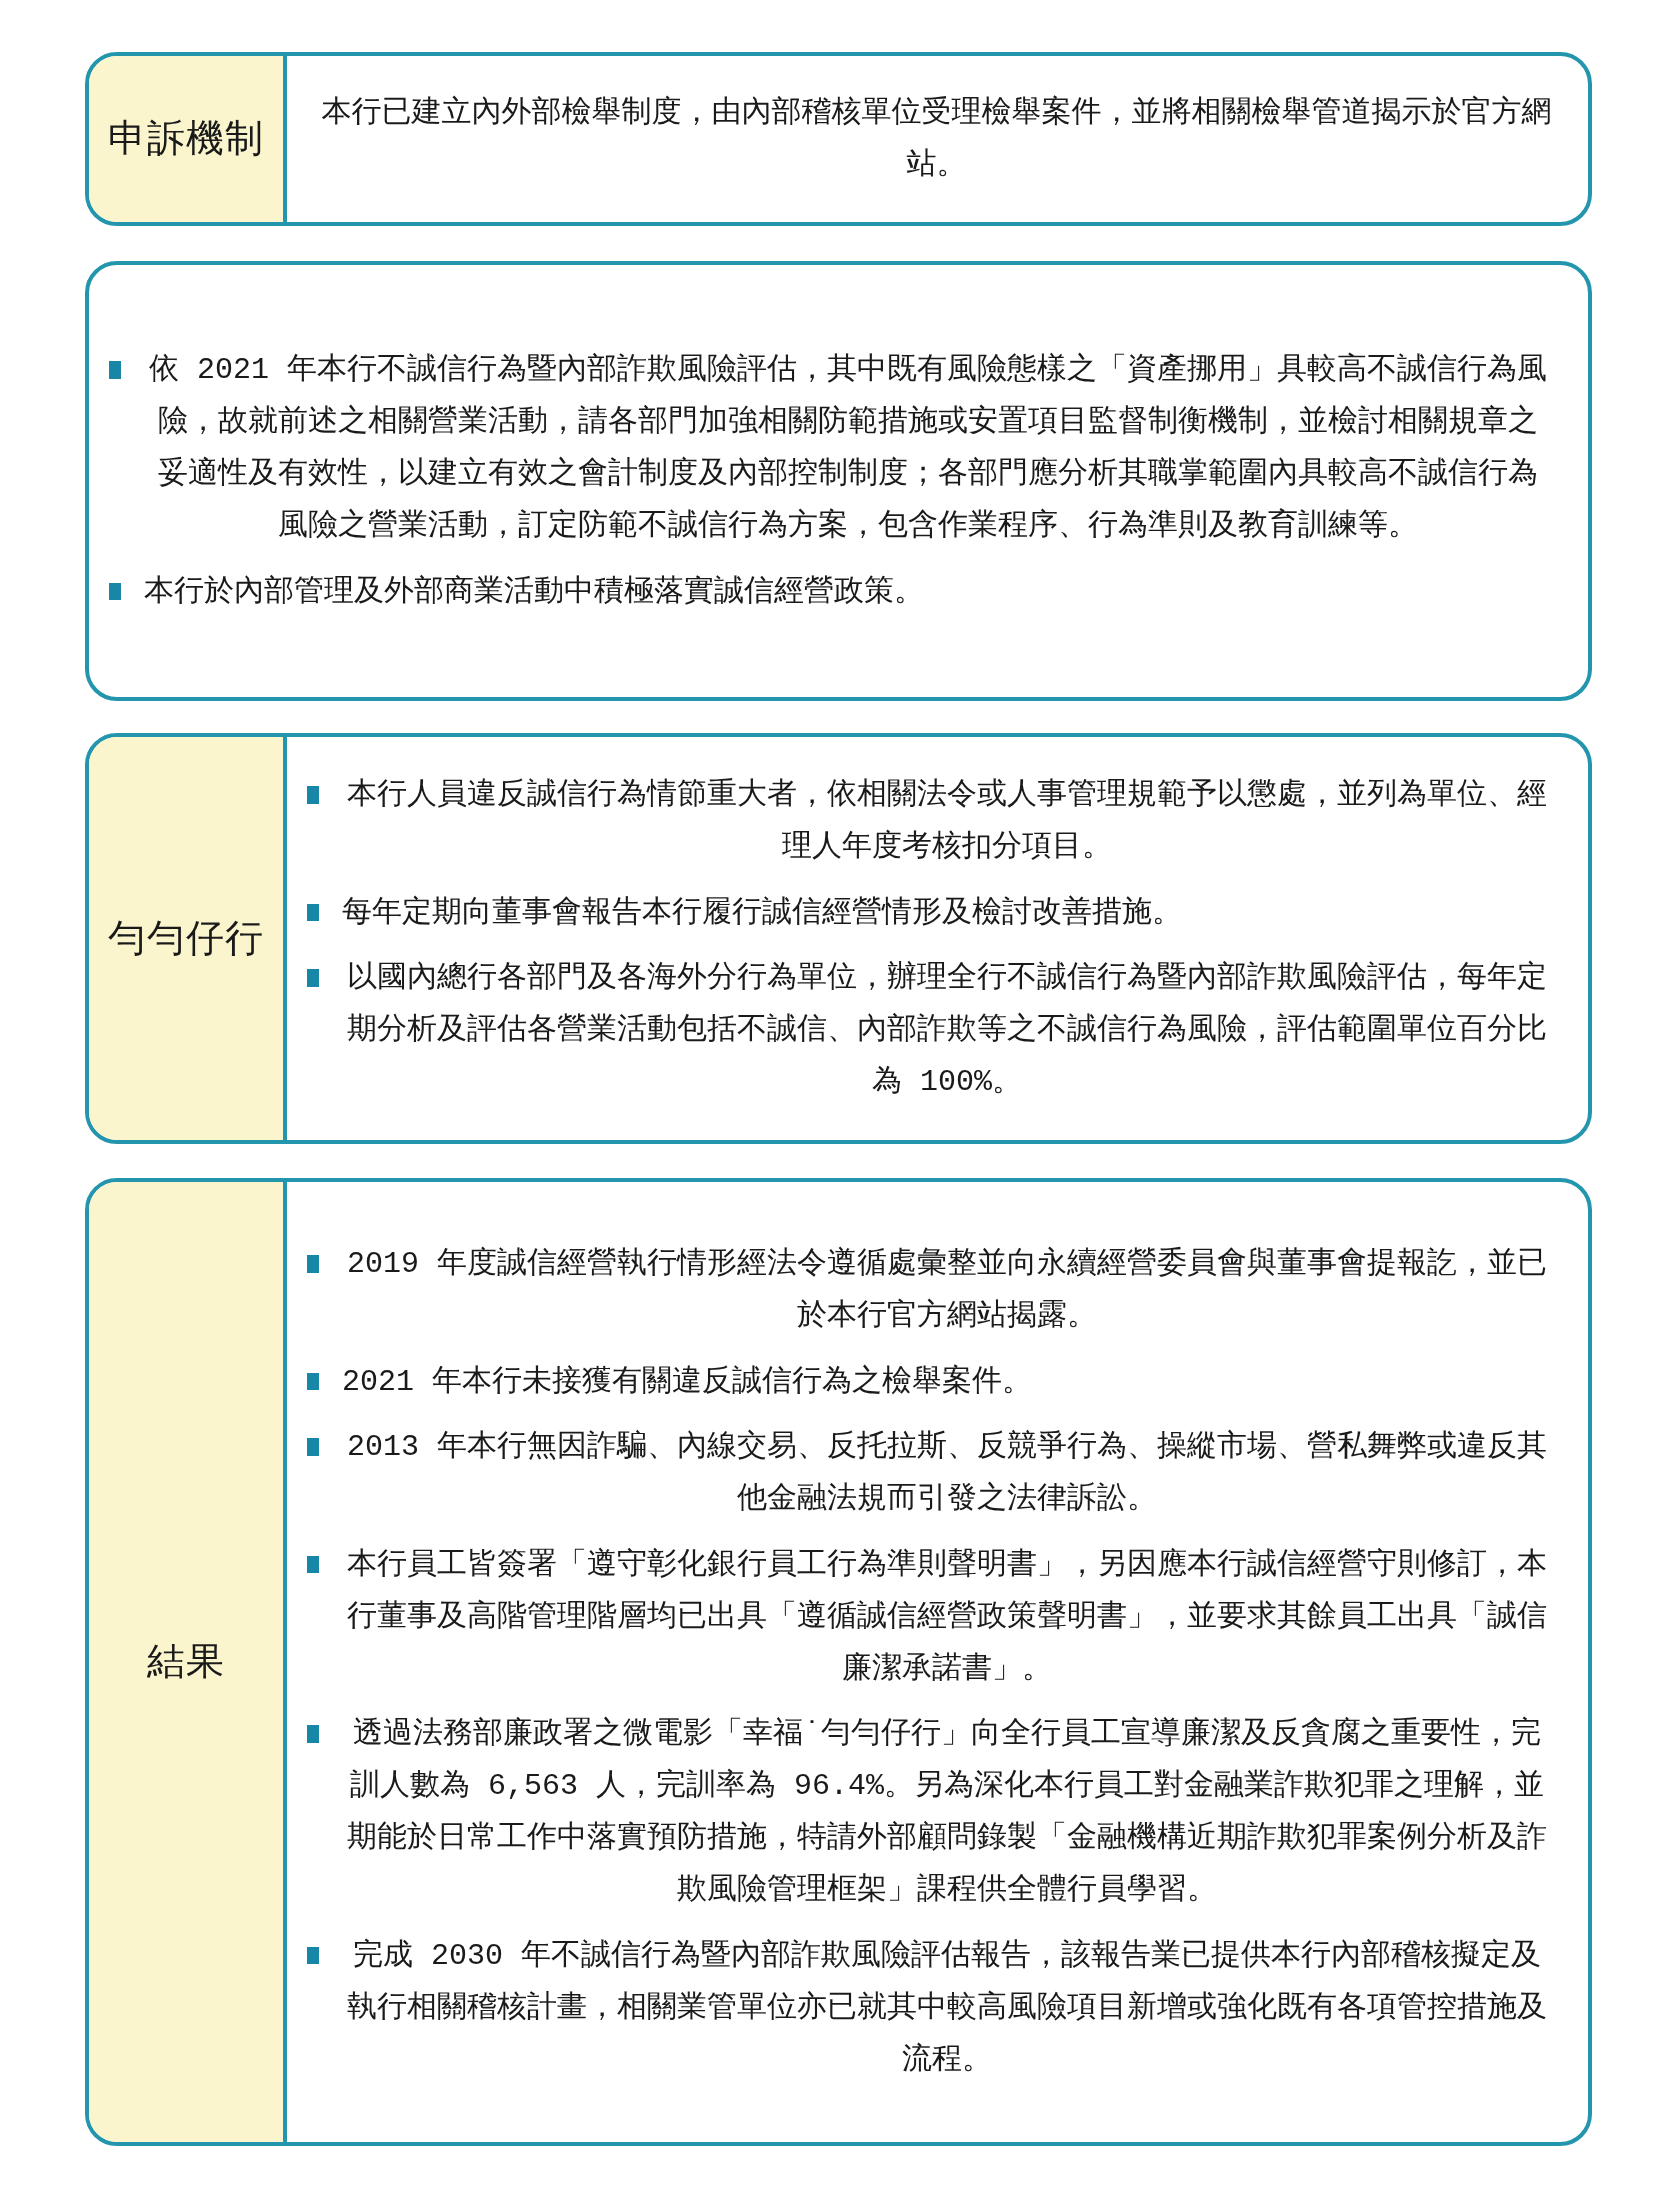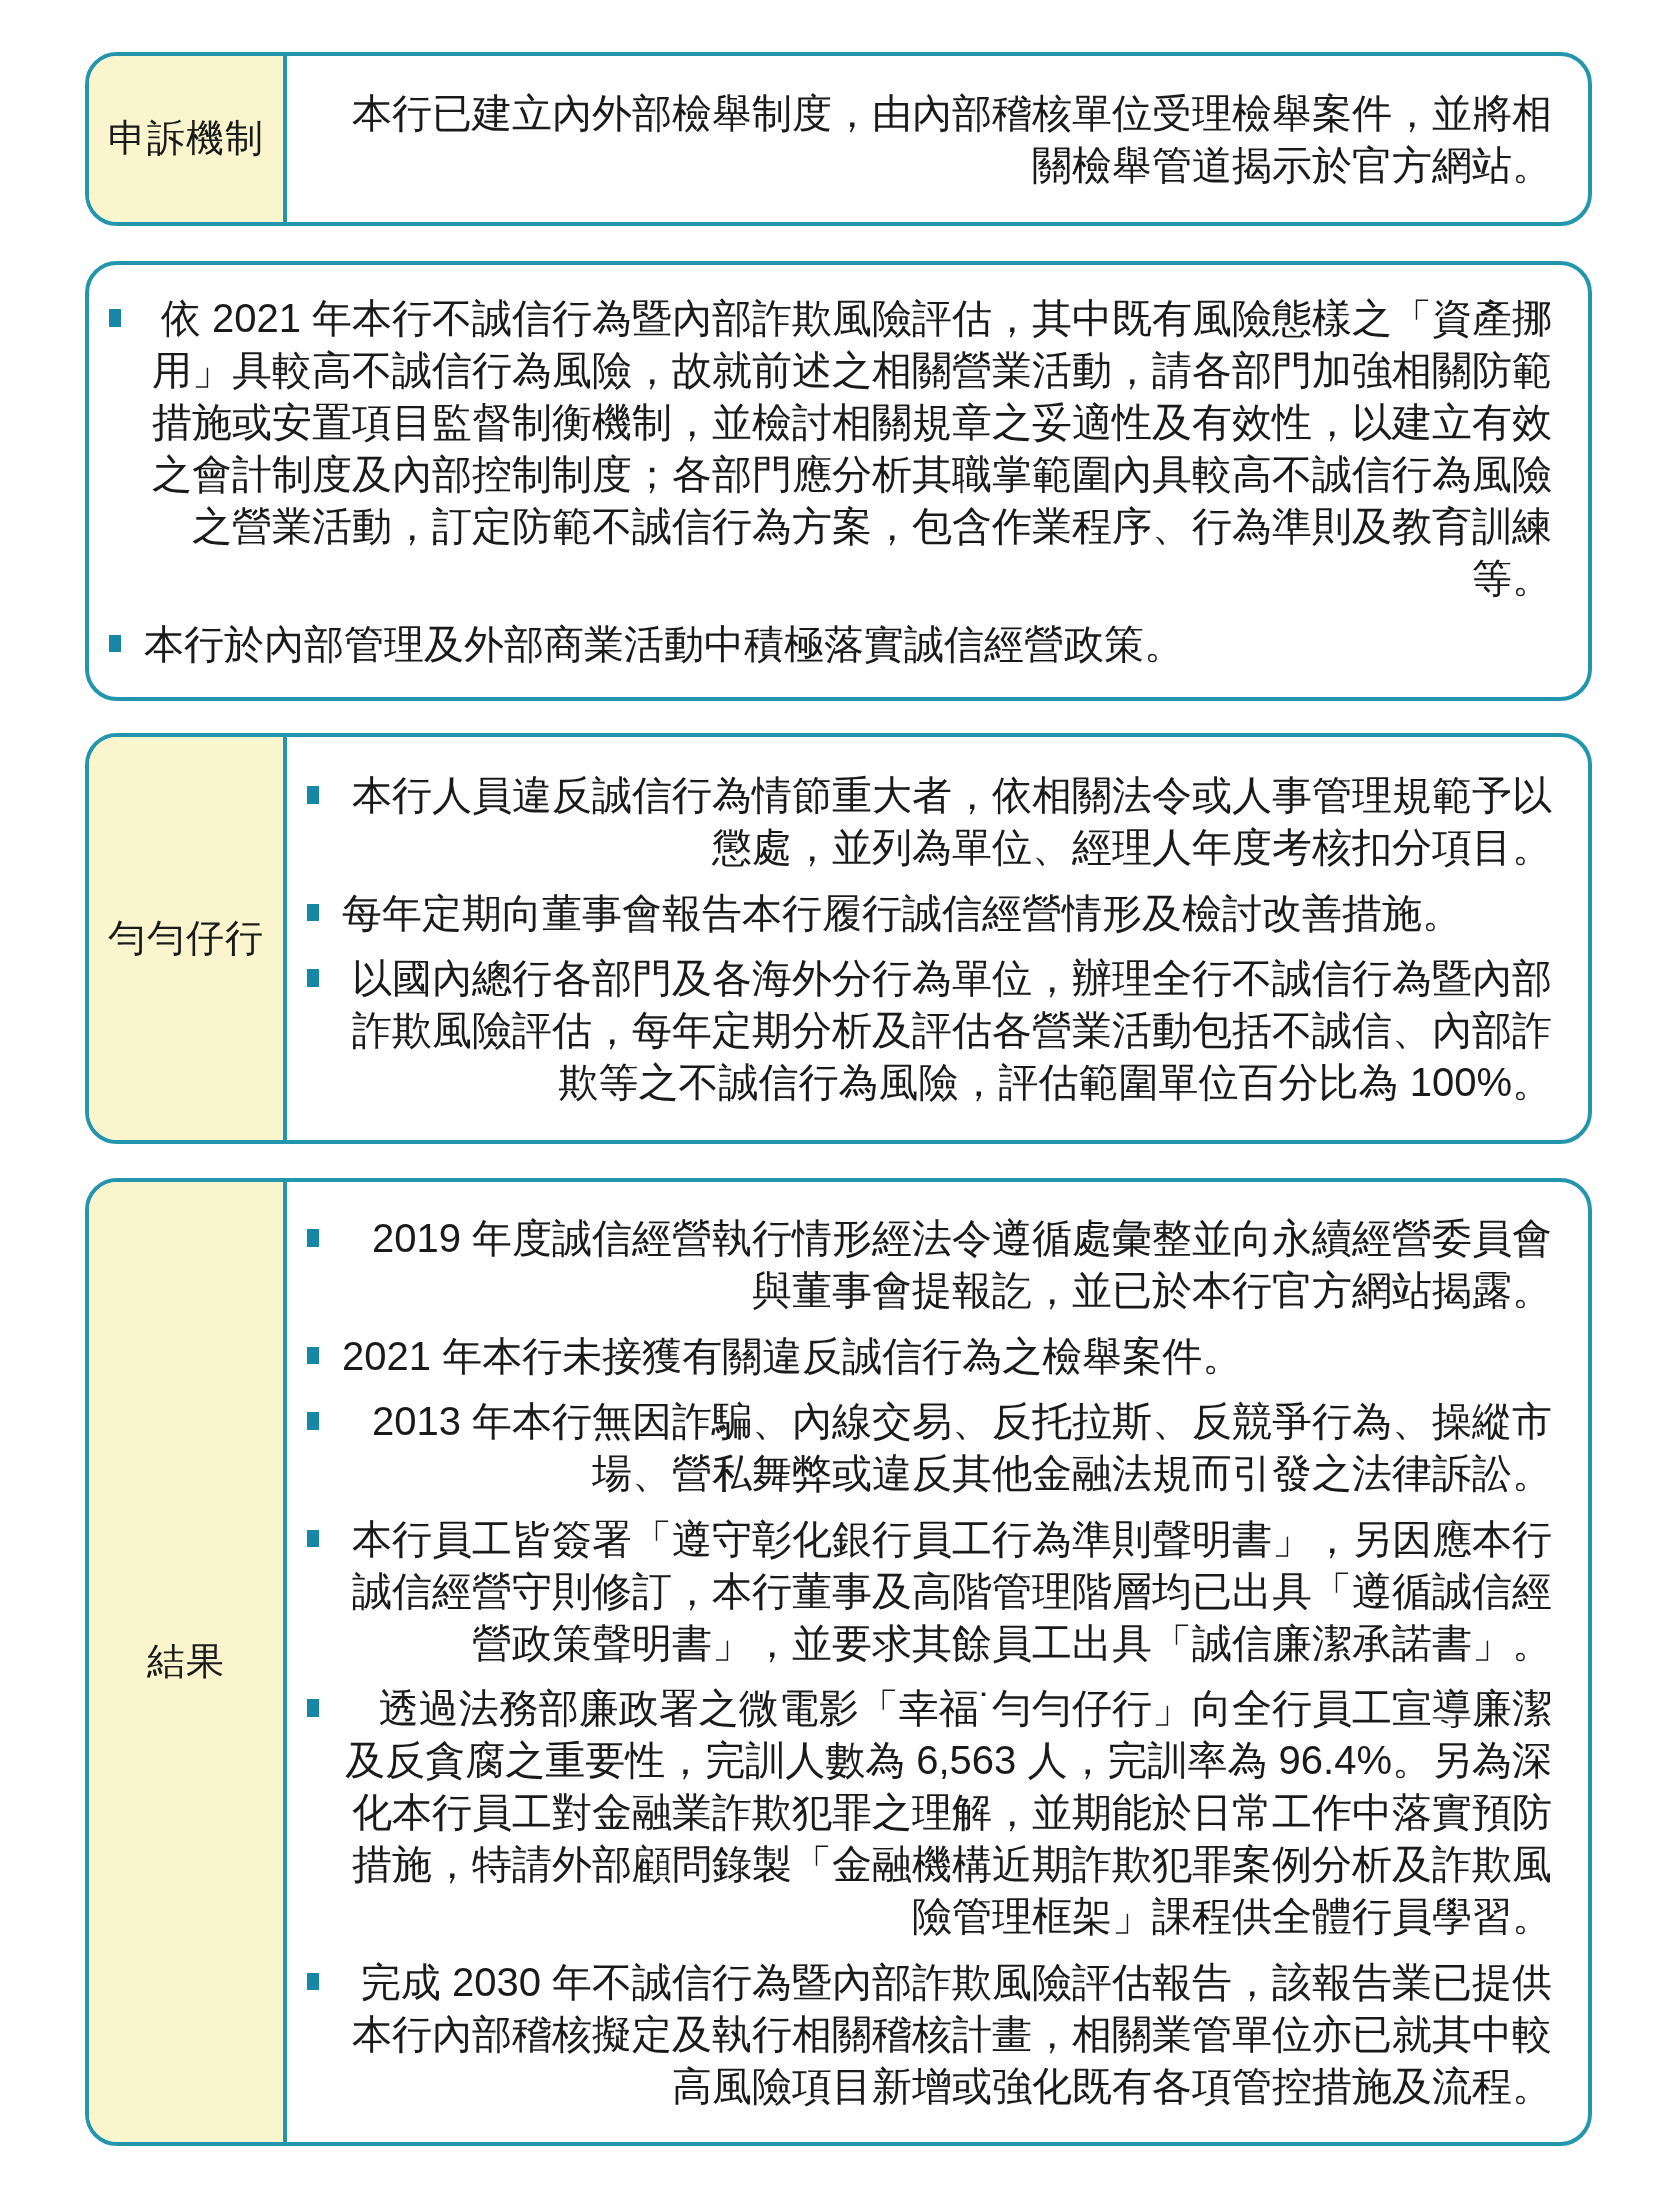--- a/index.html
+++ b/index.html
@@ -56,24 +56,25 @@
   .item{display:flex;align-items:flex-start;}
   .item .bullet{
     flex:none;
     width:12.4px;
     height:17.6px;
     margin:17px 23px 0 0;
     background:var(--bullet);
   }
   .item.no-bullet{padding-left:14.5px;}
   .item-text{
-    font-size:40px;
+    font-size:30px;
     line-height:52px;
     color:var(--text);
-    text-align:right;
+    text-align:center;
+    font-family:Liberation Mono, monospace;
   }
 </style>
 </head>
 <body>
 
 <div class="page">
 
   <section class="box box-1">
     <div class="label-cell">申訴機制</div>
     <div class="content-cell">

